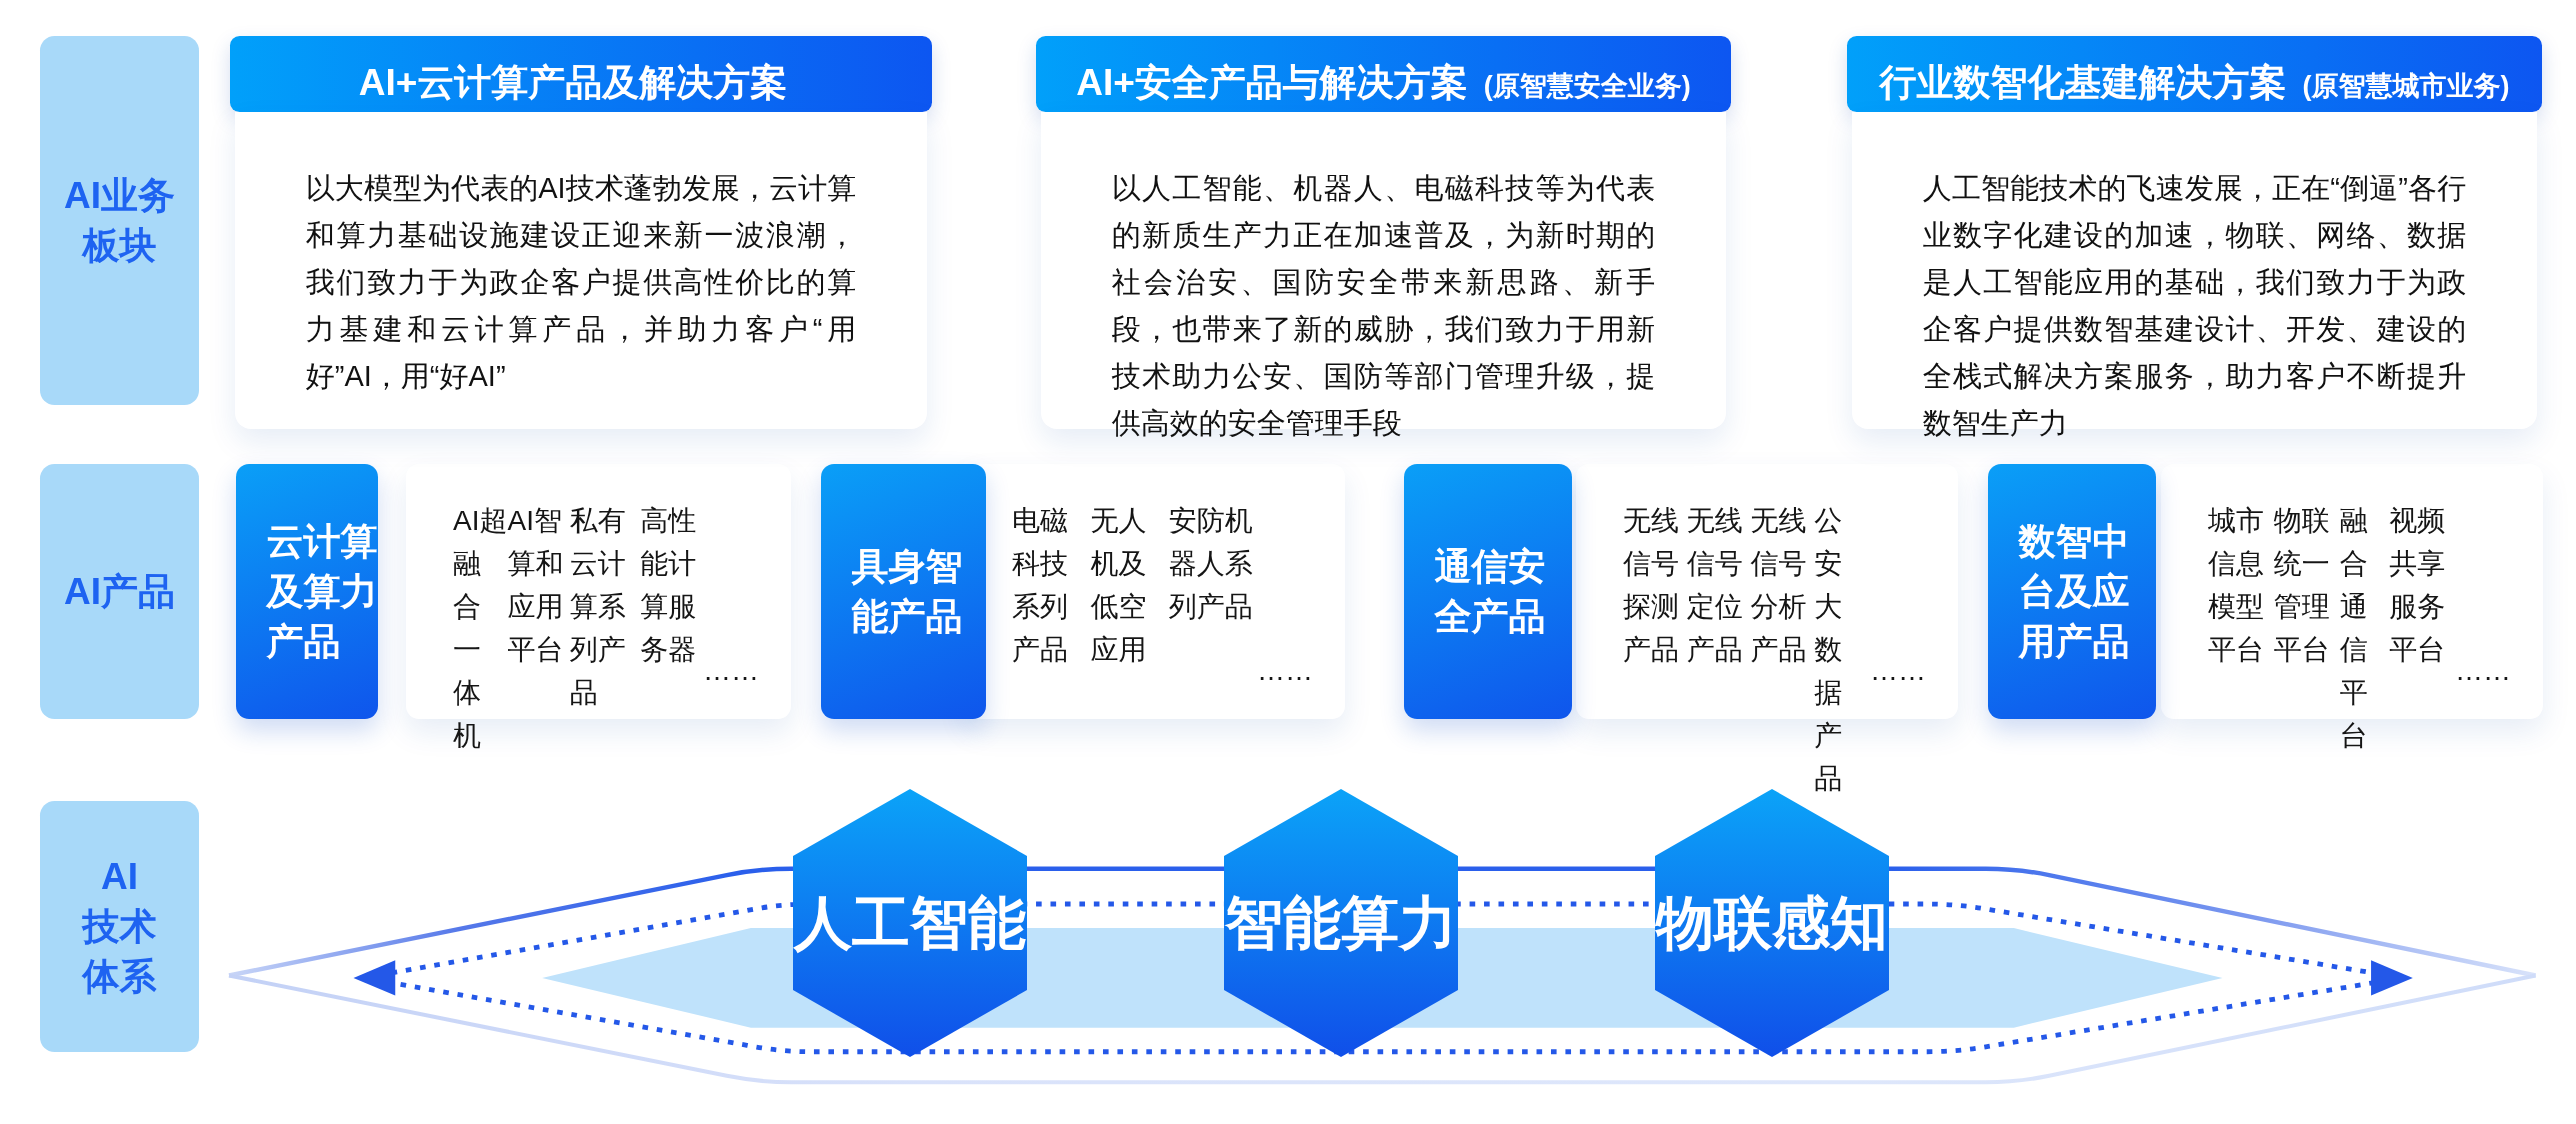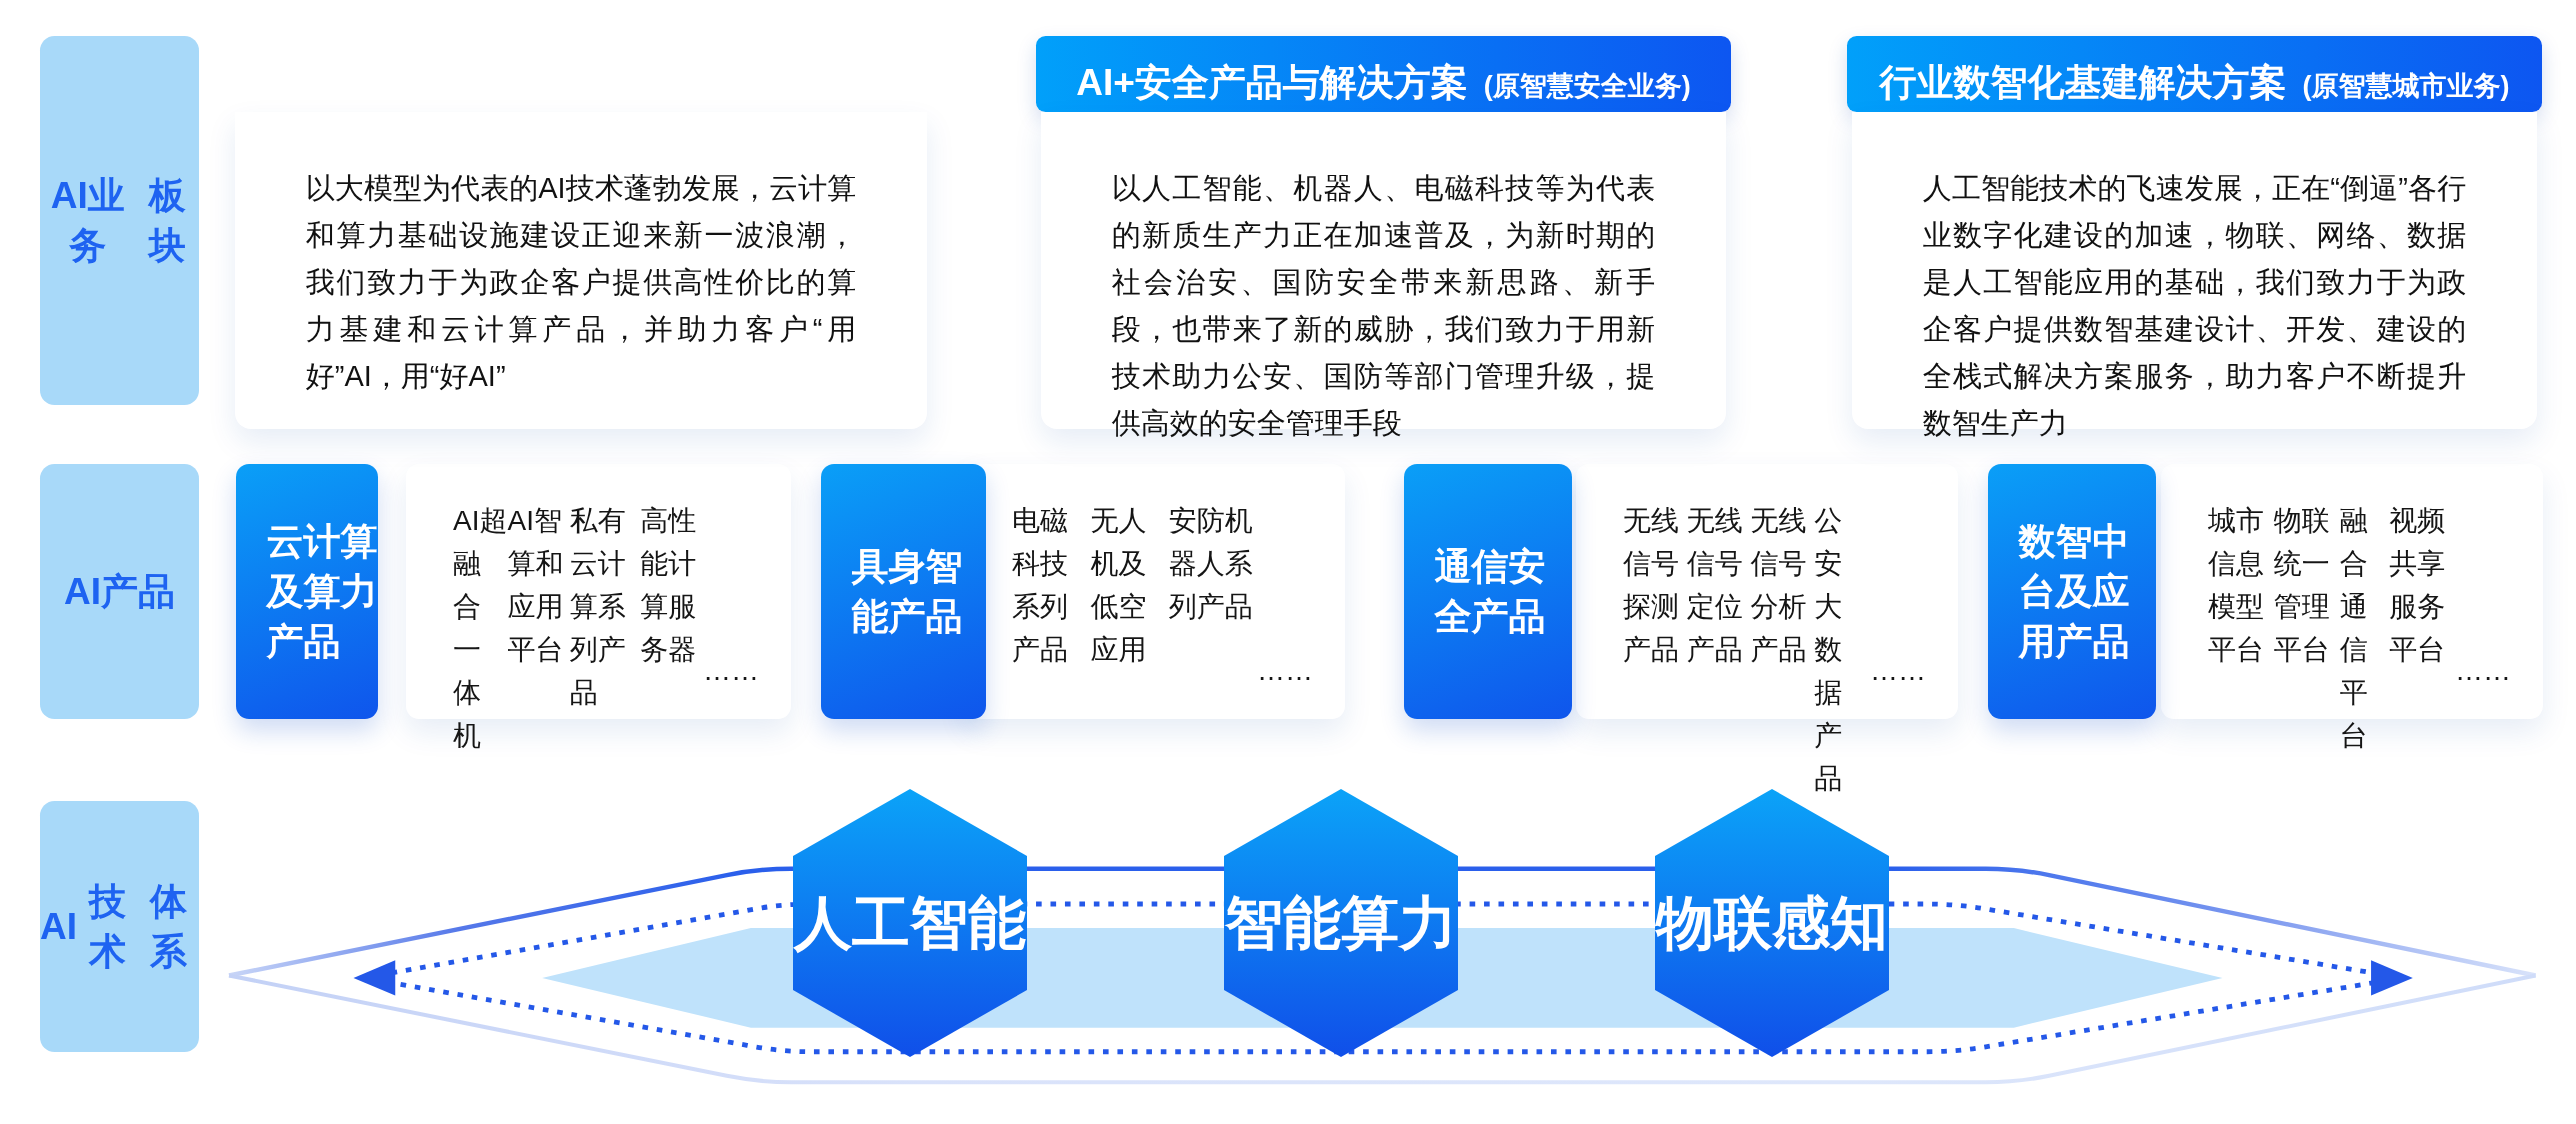--- a/index.html
+++ b/index.html
@@ -6,21 +6,21 @@
   .stage{
     position:relative;width:2576px;height:1124px;overflow:hidden;
     background:var(--page-bg,#fff);
     font-family:"Liberation Sans","DejaVu Sans",sans-serif;
   }
   
   .side-label{
     position:absolute;left:40px;width:159px;
     background:var(--side-label-bg,#A8D9F9);
     border-radius:14.5px;
-    display:flex;align-items:center;justify-content:center;
+    display:flex;flex-direction:column;align-items:center;justify-content:center;
     color:var(--brand-blue,#1E63F1);font-weight:bold;font-size:37px;line-height:50px;
     text-align:center;z-index:3;
   }
   #side-business{top:36px;height:369px;}
   #side-products{top:464px;height:255px;}
   #side-tech{top:785px;height:251px;margin-top:16px;}
   
   .biz-card{position:absolute;top:36px;height:393px;z-index:3;}
   #biz1{left:230px;width:702px;}
   #biz2{left:1036px;width:695px;}
@@ -111,20 +111,26 @@
   <div class="side-label" id="side-products">
     <span>AI产品</span>
   </div>
   <div class="side-label" id="side-tech">
     <span>AI</span>
     <span>技术</span>
     <span>体系</span>
   </div>
 
   <div class="biz-card" id="biz1">
+    <div class="biz-header">
+      <div class="biz-header-inner">
+        <span class="biz-title">AI+云计算产品及解决方案</span>
+        <span class="biz-suffix"></span>
+      </div>
+    </div>
     <div class="biz-body">以大模型为代表的AI技术蓬勃发展，云计算和算力基础设施建设正迎来新一波浪潮，我们致力于为政企客户提供高性价比的算力基建和云计算产品，并助力客户“用好”AI，用“好AI”</div>
   </div>
 
   <div class="biz-card" id="biz2">
     <div class="biz-header">
       <div class="biz-header-inner">
         <span class="biz-title">AI+安全产品与解决方案</span>
         <span class="biz-suffix">(原智慧安全业务)</span>
       </div>
     </div>

